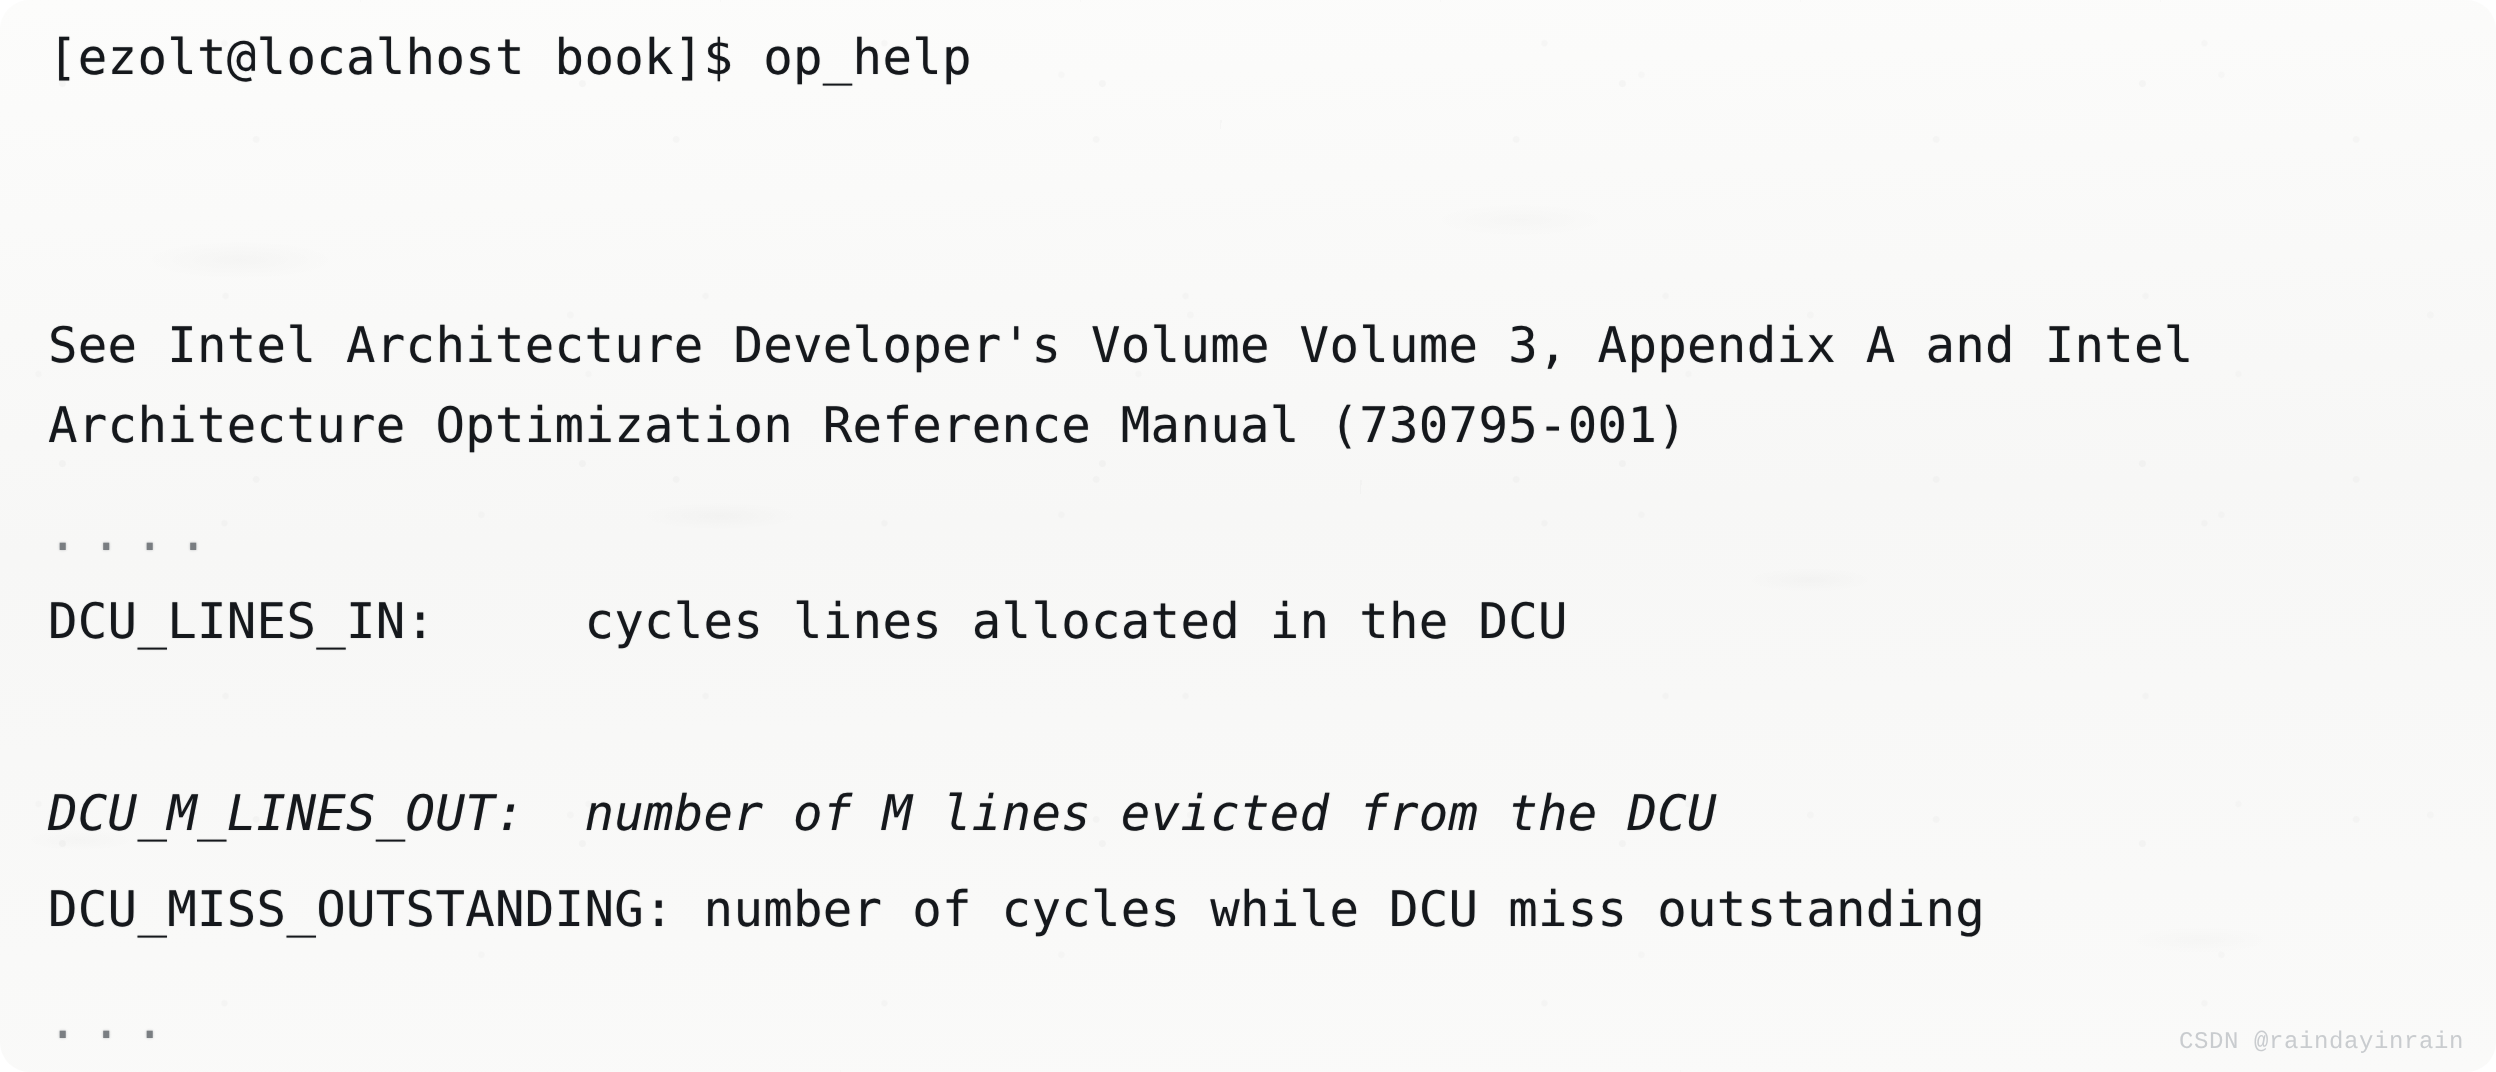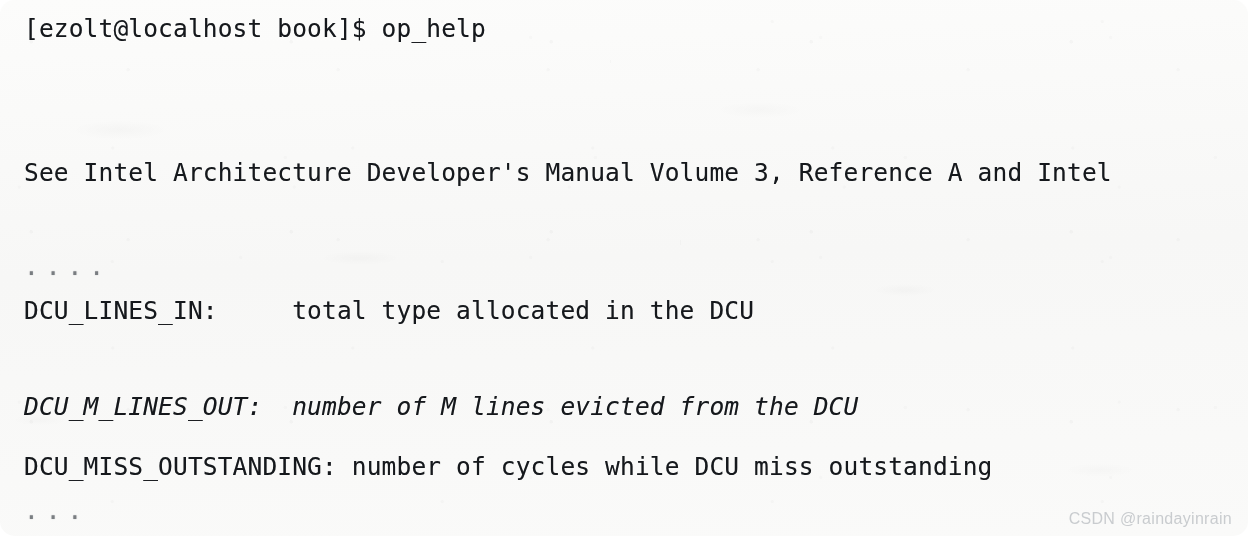--- a/index.html
+++ b/index.html
@@ -71,45 +71,46 @@
     opacity: 0.72;
     letter-spacing: 7px;
     text-shadow: 0 0 1.3px rgba(60,64,70,0.45);
   }
 
   .watermark {
     position: absolute;
     right: 16px;
     bottom: 8px;
     color: #c9cccf;
-    font-family: Liberation Sans, sans-serif;
-    font-size: 16px;
+    font-family: Liberation Mono, monospace;
+    font-size: 12px;
     letter-spacing: 0.3px;
     white-space: pre;
   }
 </style>
 </head>
 <body>
 
 <div id="terminal-scan">
 
   <div class="paper-noise"></div>
 
   <div class="term-line" style="top:14px;">[ezolt@localhost book]$ op_help</div>
 
 
-  <div class="term-line" style="top:158px;">See Intel Architecture Developer's Manual Volume 3, Reference A and Intel</div>
+  <div class="term-line" style="top:158px;">See Intel Architecture Developer's Volume Volume 3, Appendix A and Intel</div>
 
+  <div class="term-line" style="top:198px;">Architecture Optimization Reference Manual (730795-001)</div>
 
   <div class="term-line ellipsis-line" style="top:252px;">....</div>
 
-  <div class="term-line" style="top:296px;">DCU_LINES_IN:     total type allocated in the DCU</div>
+  <div class="term-line" style="top:296px;">DCU_LINES_IN:     cycles lines allocated in the DCU</div>
 
 
   <div class="term-line" style="top:392px;font-style:italic;">DCU_M_LINES_OUT:  number of M lines evicted from the DCU</div>
 
-  <div class="term-line" style="top:440px;margin-top:12px;">DCU_MISS_OUTSTANDING: number of cycles while DCU miss outstanding</div>
+  <div class="term-line" style="top:440px;">DCU_MISS_OUTSTANDING: number of cycles while DCU miss outstanding</div>
 
   <div class="term-line ellipsis-line" style="top:496px;">...</div>
 
   <div class="watermark">CSDN @raindayinrain</div>
 
 </div>
 
 </body></html>

